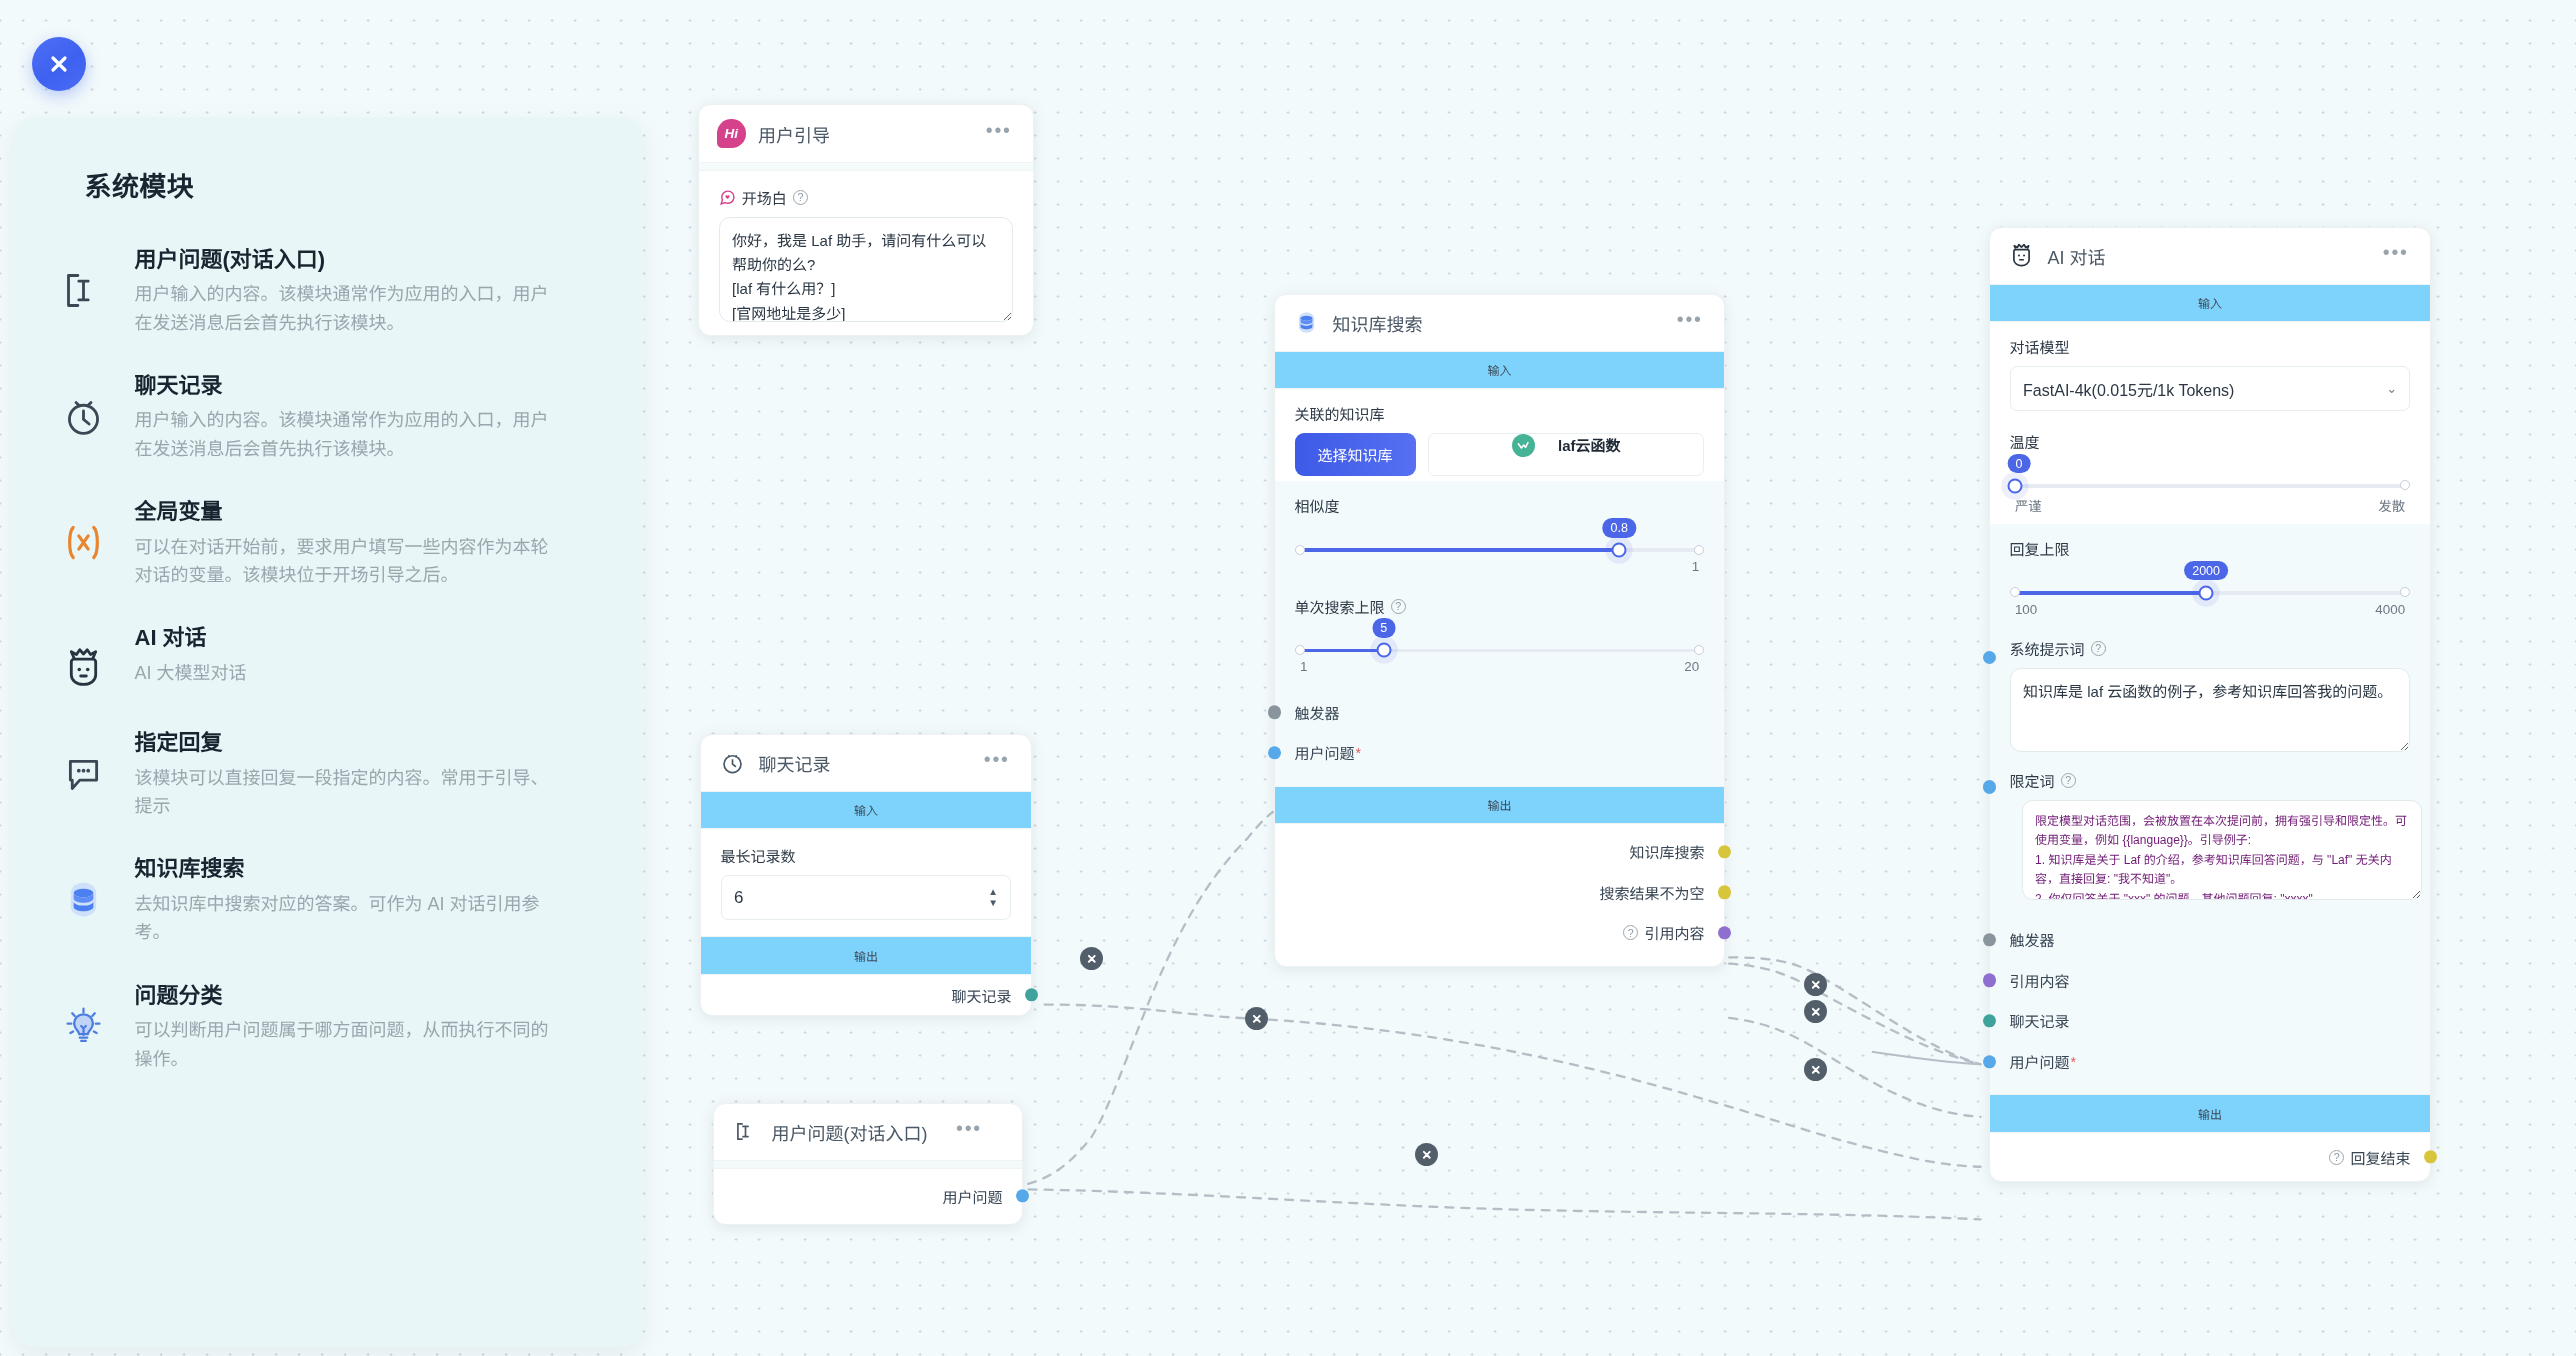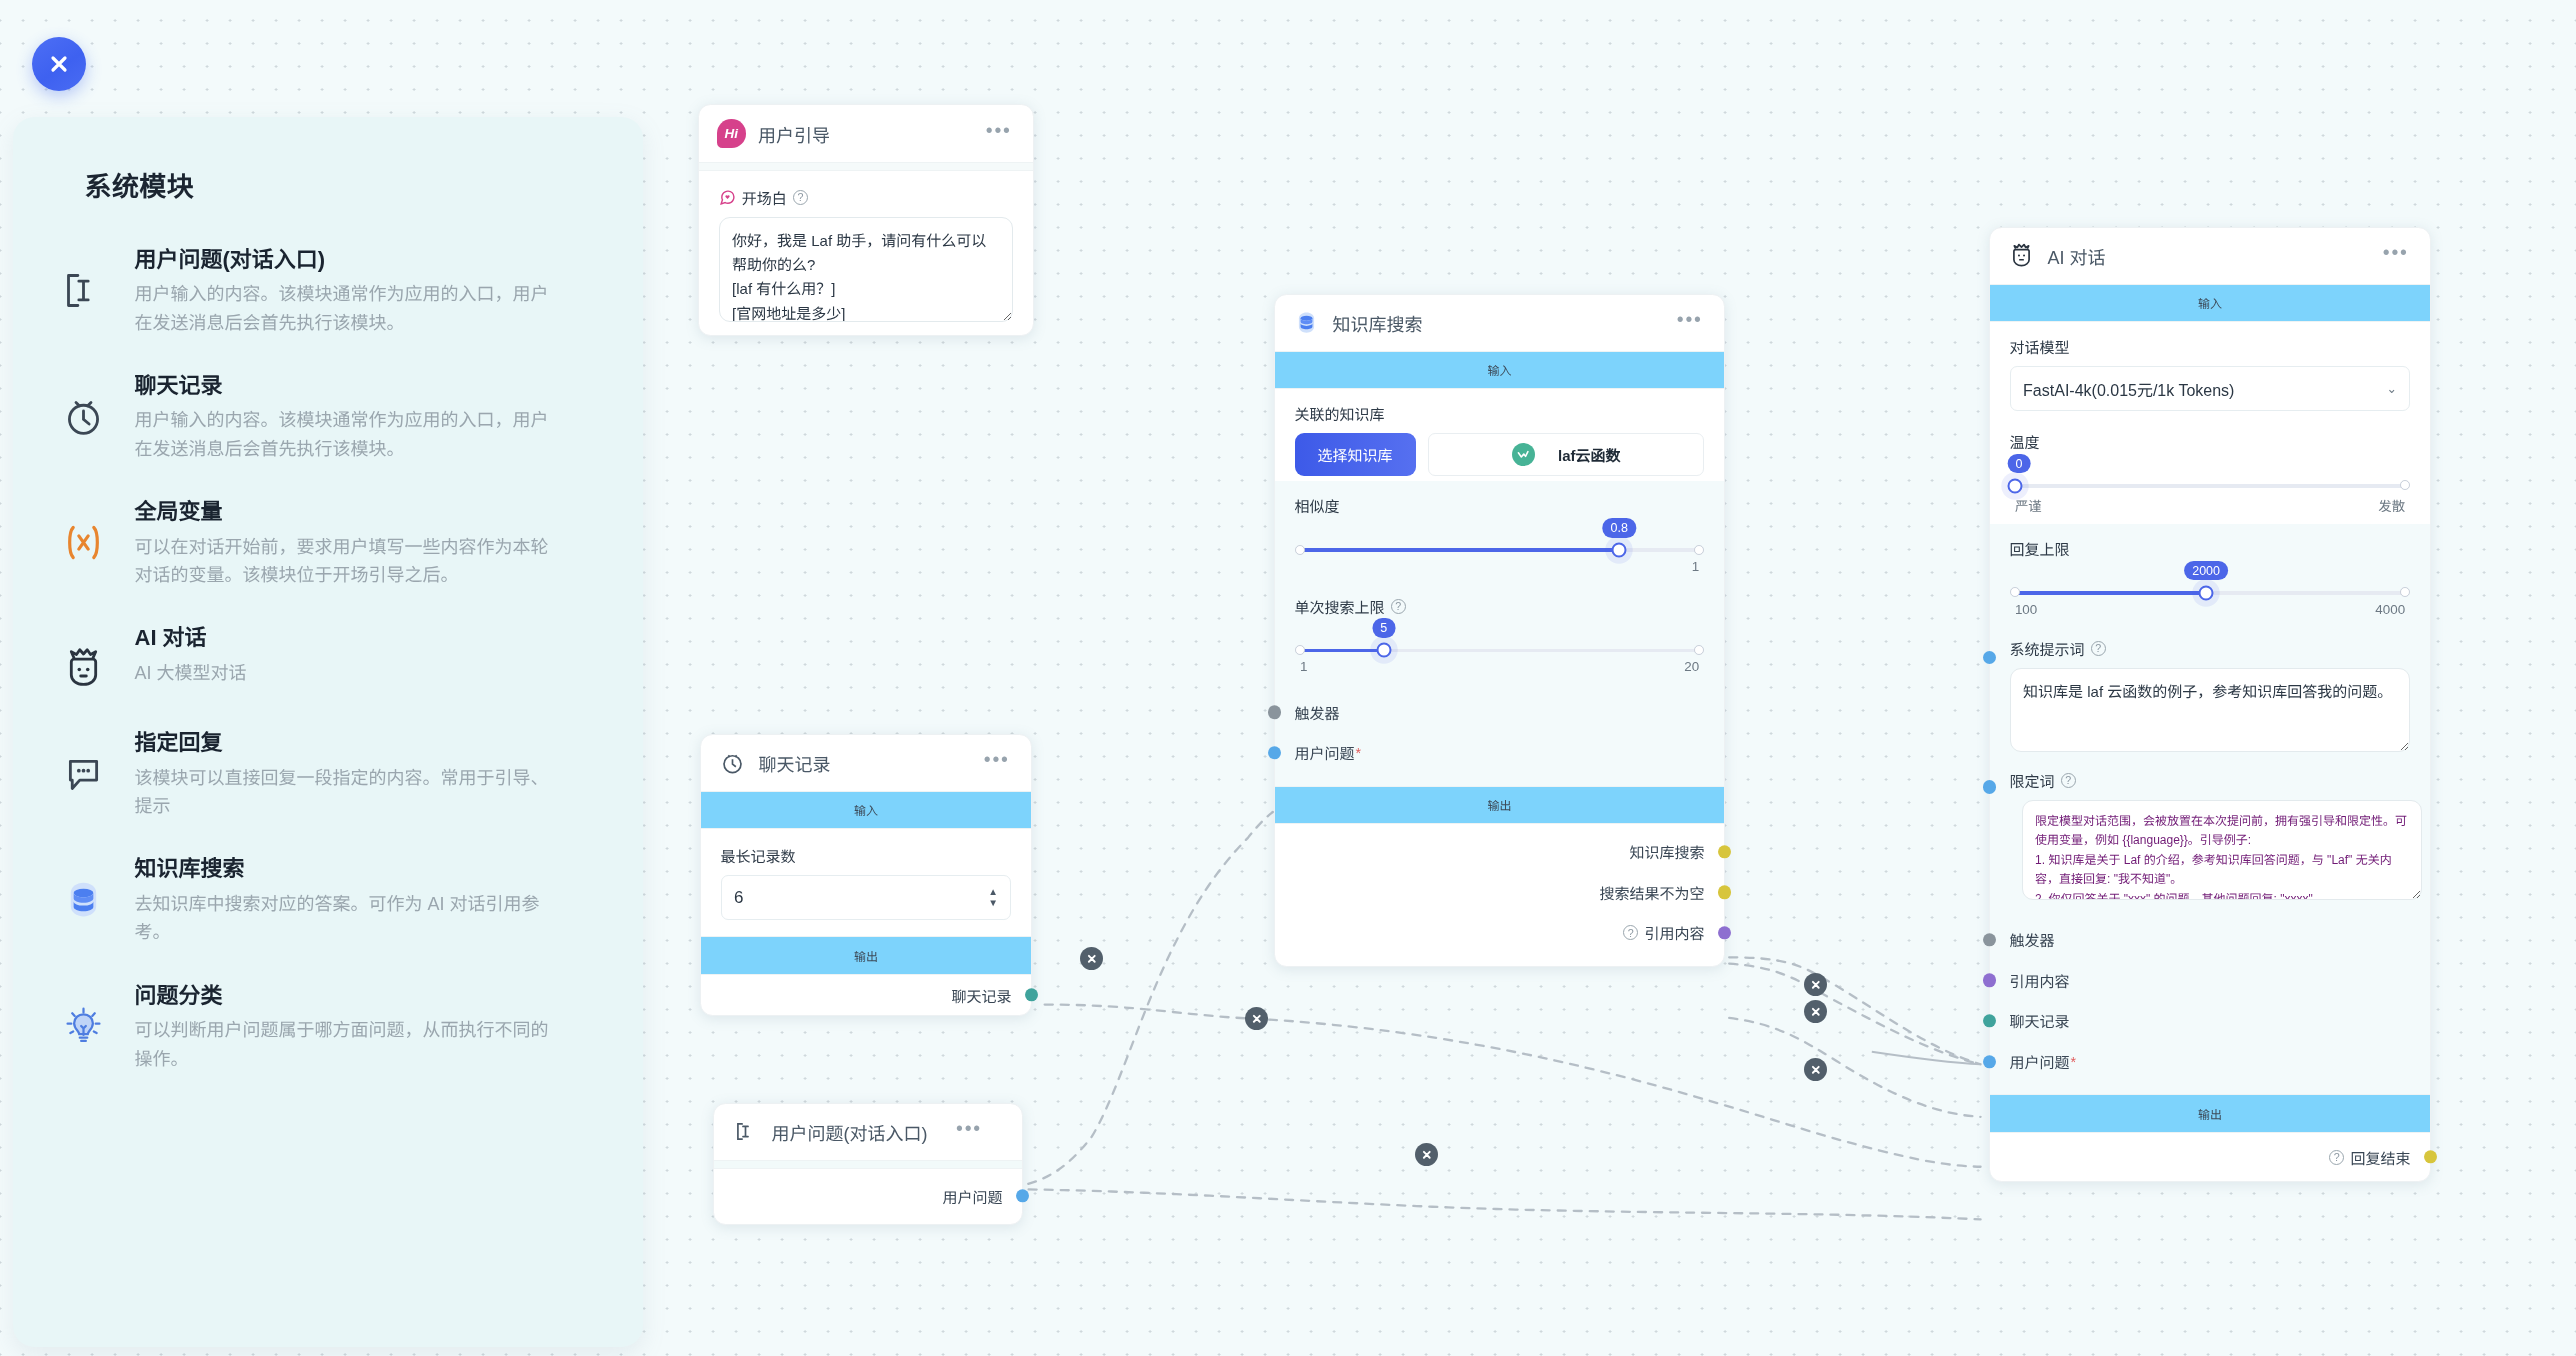--- a/index.html
+++ b/index.html
@@ -146,21 +146,21 @@
   #node-kb { left: 1274px; top: 294px; width: 451px; }
   .kb-sel-row { display: flex; gap: 12.5px; }
   .btn-primary {
     background: linear-gradient(90deg,#3d5ae8 0%,#5670f0 100%);
     color: #fff; border: none; border-radius: 9px;
     font-size: 15px; padding: 10.7px 23px; cursor: pointer;
     font-family: inherit; flex: 0 0 auto;
   }
   .kb-chip {
     flex: 1; border: 0.9px solid #e9eef1; border-radius: 7.1px;
-    display: flex; align-items: center; justify-content: center; gap: 23px;
+    display: flex; align-items: flex-start; justify-content: center; gap: 23px;
     font-size: 15px; font-weight: 700; color: #1f2a36; cursor: pointer;
   }
   .kb-chip .laf { width: 23px; height: 23px; border-radius: 50%; background: #47b396;
     display: flex; align-items: center; justify-content: center; }
 
   
   .slider-wrap { position: relative; padding: 23px 5.3px 3.6px 5.3px; margin-top: 1.8px; }
   .s-track { position: relative; height: 3.6px; background: #e6eaf2; border-radius: 2.7px; }
   .s-fill { position: absolute; left: 0; top: 0; height: 3.6px; background: #4c66e8; border-radius: 2.7px; }
   .s-cap { position: absolute; top: -3.6px; width: 9.8px; height: 9.8px; border-radius: 50%;

